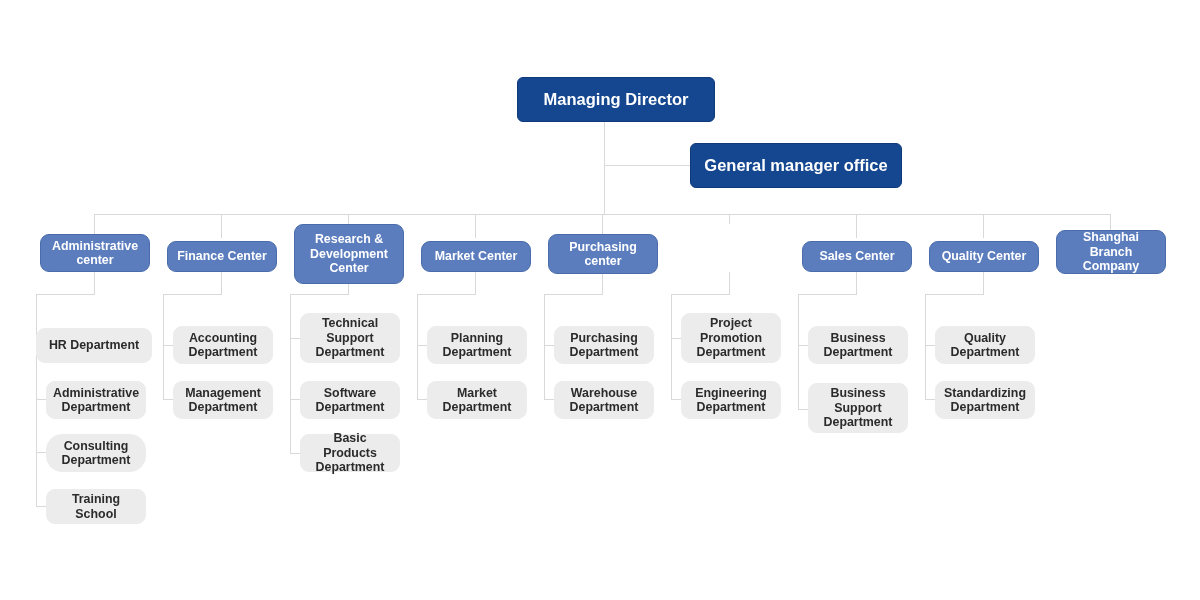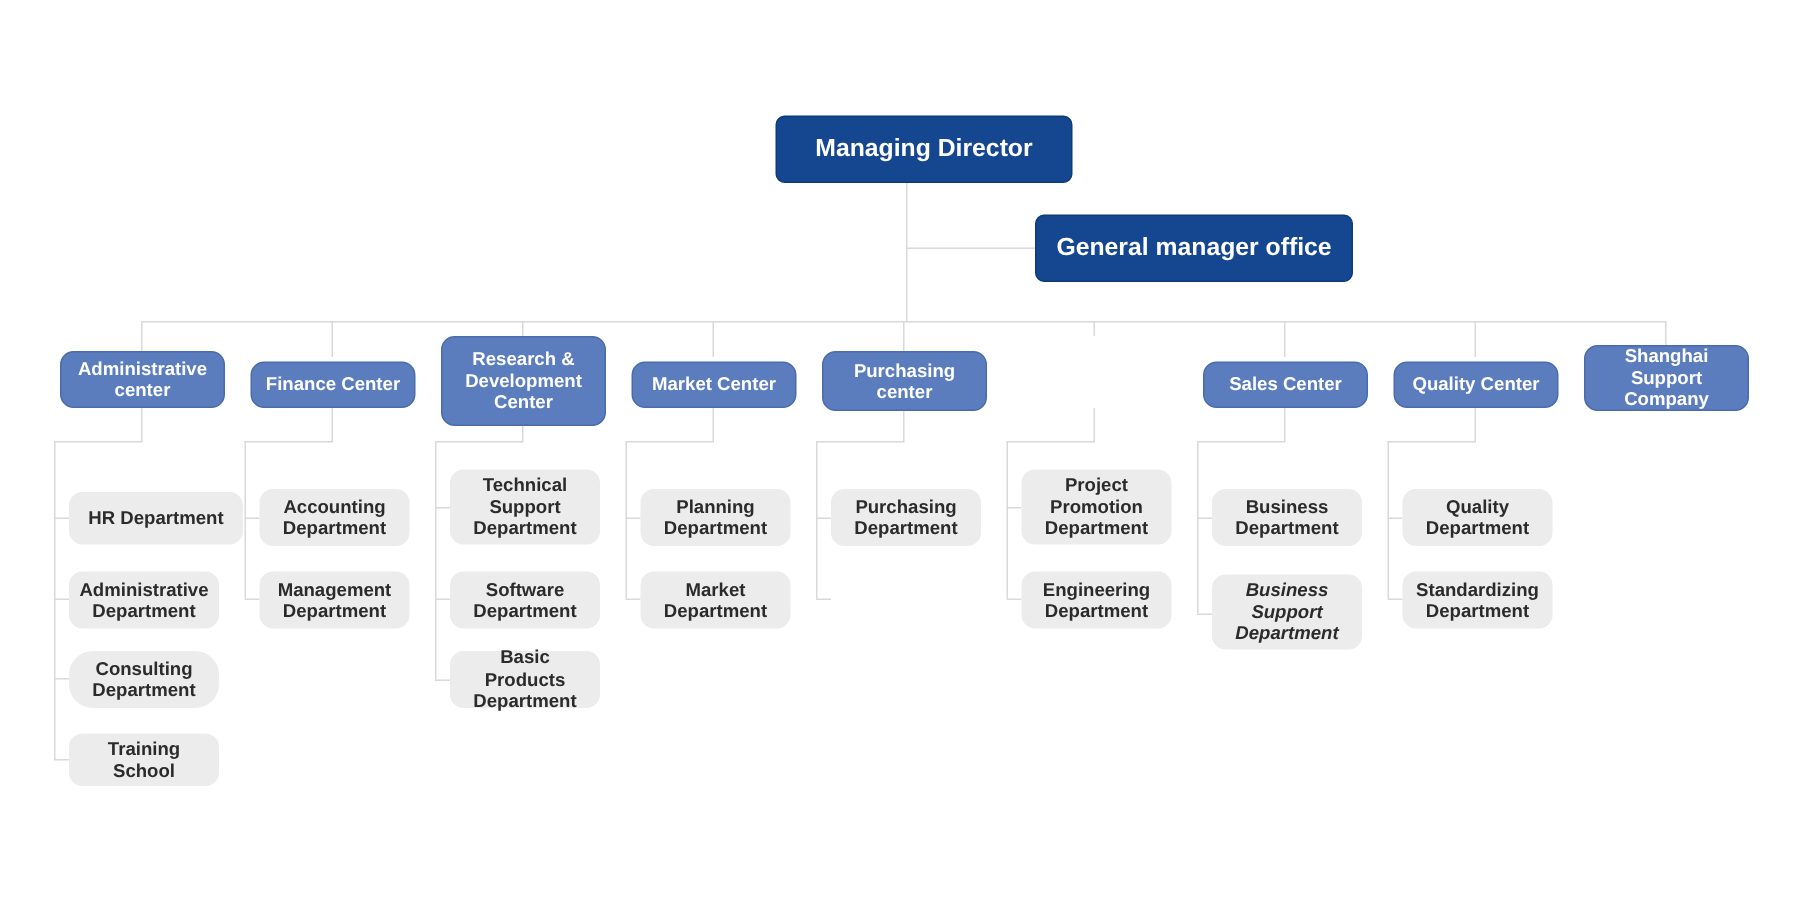--- a/index.html
+++ b/index.html
@@ -159,24 +159,24 @@
   <div class="node center" style="left:548px;top:234px;width:110px;height:40px;">
     <span>Purchasing center</span>
   </div>
   <div class="node center" style="left:802px;top:241px;width:110px;height:31px;">
     <span>Sales Center</span>
   </div>
   <div class="node center" style="left:929px;top:241px;width:110px;height:31px;">
     <span>Quality Center</span>
   </div>
   <div class="node center" style="left:1056px;top:230px;width:110px;height:44px;">
-    <span>Shanghai Support Company</span>
-  </div>
-
-  <div class="node dept" style="left:46px;top:328px;width:116px;height:35px;">
+    <span>Shanghai Branch Company</span>
+  </div>
+
+  <div class="node dept" style="left:36px;top:328px;width:116px;height:35px;">
     <span>HR Department</span>
   </div>
   <div class="node dept" style="left:46px;top:381px;width:100px;height:38px;">
     <span>Administrative Department</span>
   </div>
   <div class="node dept" style="left:46px;top:434px;width:100px;height:38px;border-radius:16px;">
     <span>Consulting Department</span>
   </div>
   <div class="node dept" style="left:46px;top:489px;width:100px;height:35px;">
     <span>Training School</span>
@@ -202,32 +202,35 @@
   <div class="node dept" style="left:427px;top:326px;width:100px;height:38px;">
     <span>Planning Department</span>
   </div>
   <div class="node dept" style="left:427px;top:381px;width:100px;height:38px;">
     <span>Market Department</span>
   </div>
 
   <div class="node dept" style="left:554px;top:326px;width:100px;height:38px;">
     <span>Purchasing Department</span>
   </div>
+  <div class="node dept" style="left:554px;top:381px;width:100px;height:38px;">
+    <span>Warehouse Department</span>
+  </div>
 
   <div class="node dept" style="left:681px;top:313px;width:100px;height:50px;">
     <span>Project Promotion Department</span>
   </div>
   <div class="node dept" style="left:681px;top:381px;width:100px;height:38px;">
     <span>Engineering Department</span>
   </div>
 
   <div class="node dept" style="left:808px;top:326px;width:100px;height:38px;">
     <span>Business Department</span>
   </div>
-  <div class="node dept" style="left:808px;top:383px;width:100px;height:50px;font-style:italic;">
+  <div class="node dept" style="left:808px;top:383px;width:100px;height:50px;">
     <span>Business Support Department</span>
   </div>
 
   <div class="node dept" style="left:935px;top:326px;width:100px;height:38px;">
     <span>Quality Department</span>
   </div>
   <div class="node dept" style="left:935px;top:381px;width:100px;height:38px;">
     <span>Standardizing Department</span>
   </div>
 

